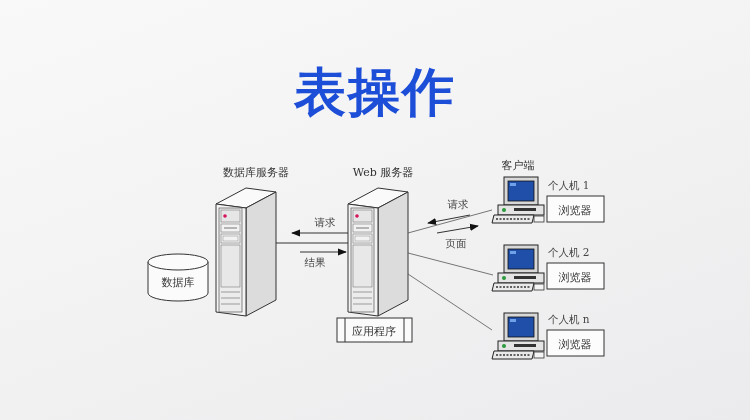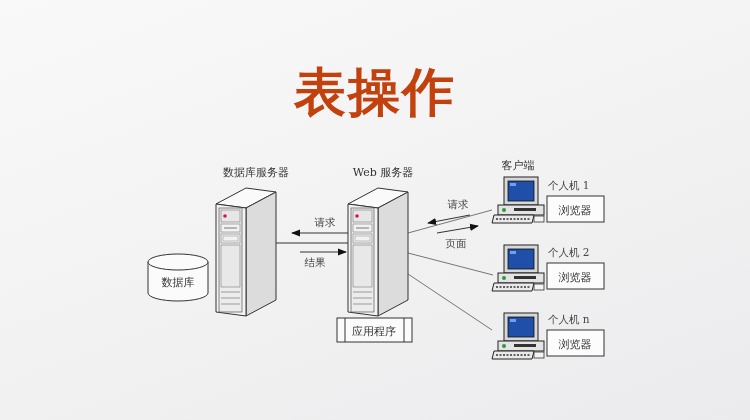--- a/index.html
+++ b/index.html
@@ -4,21 +4,21 @@
 <style>
   html, body { margin: 0; padding: 0; }
   body {
     width: 750px; height: 420px; overflow: hidden; position: relative;
     background: linear-gradient(160deg, #f9f9f9 0%, #f3f3f4 45%, #ebebed 100%);
     font-family: "DejaVu Serif", "Liberation Serif", serif;
   }
   .title {
     position: absolute; left: 0; width: 750px; top: 58px; text-align: center;
     font-family: "DejaVu Sans", "Liberation Sans", sans-serif;
-    font-weight: bold; font-size: 52px; letter-spacing: 2px; color: #c2410c;
+    font-weight: bold; font-size: 52px; letter-spacing: 2px; color: #1d4ed8;
   }
   svg { position: absolute; left: 0; top: 0; }
   .lbl { font-family: "DejaVu Serif", "Liberation Serif", serif; font-size: 11px; fill: #333; }
   .lbl-sm { font-family: "DejaVu Serif", "Liberation Serif", serif; font-size: 10.5px; fill: #444; }
 </style>
 </head>
 <body>
 
 <div class="title">表操作</div>
 

